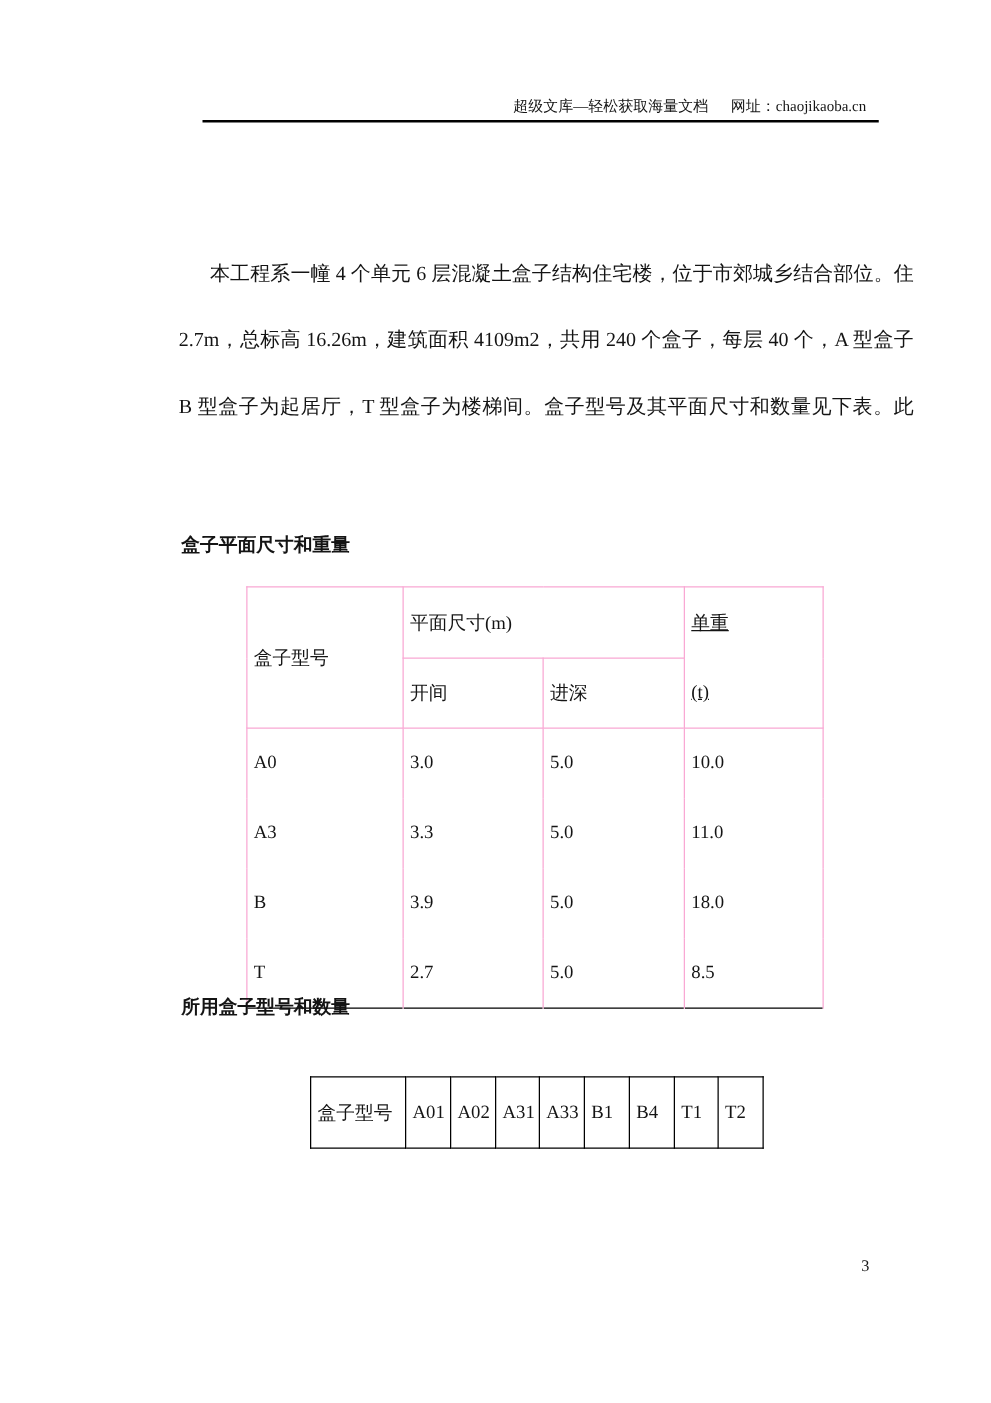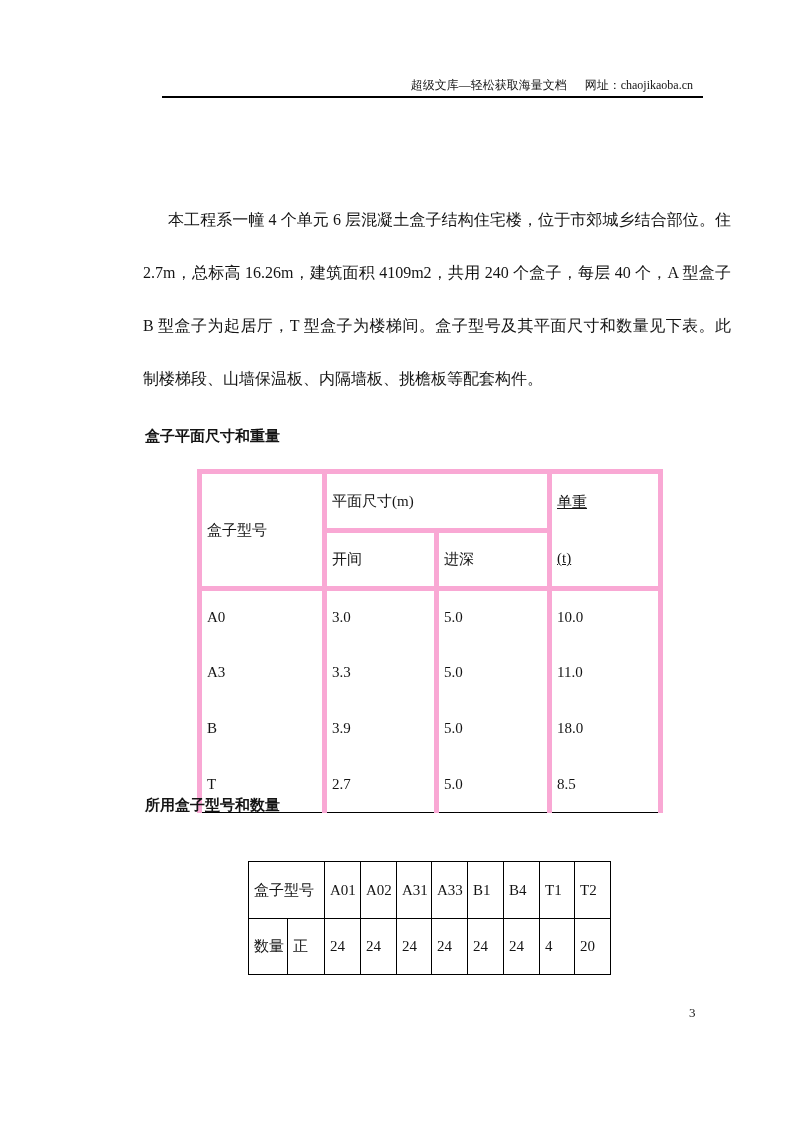--- a/index.html
+++ b/index.html
@@ -80,21 +80,21 @@
   table.tbl td {
     font-size: 15px;
     vertical-align: middle;
     padding: 0 2px 0 5px;
     overflow: hidden;
     white-space: nowrap;
   }
 
   
   .t1 { left: 197px; top: 469px; width: 461px; }
-  .t1 td { border: 5px solid #f9a8d4; }
+  .t1 td { border: 1px solid #f9a8d4; }
   .t1 tr.body td { border-top: none; border-bottom: none; }
   .t1 .hr1 { height: 56px; }
   .t1 .hr2 { height: 55px; }
   .t1 tr.body { height: 56px; margin-top: 41px; }
   .t1 td.uw { padding: 0; text-decoration: underline; }
   .t1 .uw-top { height: 57px; display: flex; align-items: center; padding-left: 5px; }
   .t1 .uw-bot { height: 55px; display: flex; align-items: center; padding-left: 5px; }
 
   
   .t2 { left: 248px; top: 861px; width: 363px; }
@@ -117,21 +117,20 @@
   <div class="header-line">
     <span class="site">超级文库—轻松获取海量文档</span><span>网址：chaojikaoba.cn</span>
   </div>
   <div class="header-rule"></div>
 
 
   <div class="para">
     <div class="para-line j indent">本工程系一幢 4 个单元 6 层混凝土盒子结构住宅楼，位于市郊城乡结合部位。住宅楼层高</div>
     <div class="para-line j">2.7m，总标高 16.26m，建筑面积 4109m2，共用 240 个盒子，每层 40 个，A 型盒子用作居室，</div>
     <div class="para-line j">B 型盒子为起居厅，T 型盒子为楼梯间。盒子型号及其平面尺寸和数量见下表。此外，尚有预</div>
-    <div class="para-line">制楼梯段、山墙保温板、内隔墙板、挑檐板等配套构件。</div>
   </div>
 
   <div class="section-heading sh1">盒子平面尺寸和重量</div>
 
   <table class="tbl t1">
     <colgroup>
       <col style="width:125px">
         <col style="width:112px">
         <col style="width:113px">
         <col style="width:111px">
@@ -196,30 +195,18 @@
       <td colspan="2">盒子型号</td>
       <td>A01</td>
       <td>A02</td>
       <td>A31</td>
       <td>A33</td>
       <td>B1</td>
       <td>B4</td>
       <td>T1</td>
       <td>T2</td>
     </tr>
-    <tr class="r2">
-      <td>数量</td>
-      <td>正</td>
-      <td>24</td>
-      <td>24</td>
-      <td>24</td>
-      <td>24</td>
-      <td>24</td>
-      <td>24</td>
-      <td>4</td>
-      <td>20</td>
-    </tr>
   </tbody>
     </table>
 
   <div class="page-number">3</div>
 
 </div>
 
 </body></html>

